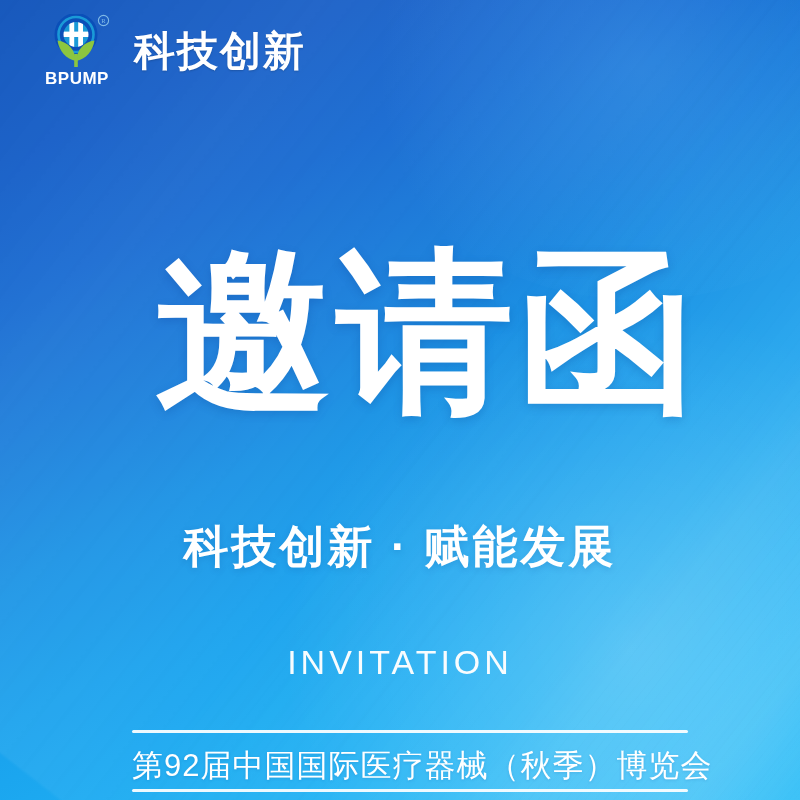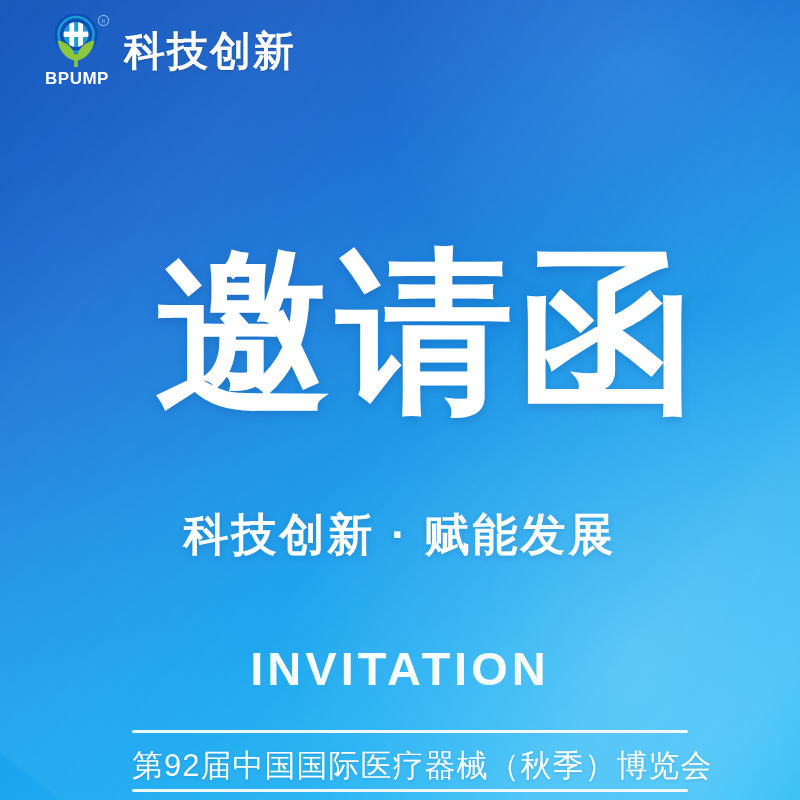--- a/index.html
+++ b/index.html
@@ -127,21 +127,21 @@
     pointer-events: none;
   }
 
   
   .brand {
     position: absolute;
     top: 14px;
     left: 44px;
     display: flex;
     align-items: center;
-    gap: 8px;
+    gap: 18px;
     z-index: 6;
   }
   .logo-mark {
     position: relative;
     width: 72px;
     height: 74px;
     flex: 0 0 auto;
   }
   .logo-mark svg { display: block; }
   .brand-name {
@@ -171,21 +171,21 @@
     font-weight: 700;
     line-height: 1;
     letter-spacing: 6px;
     white-space: nowrap;
     text-shadow: 0 3px 10px rgba(8,60,140,0.22);
   }
 
   
   .subtitle-wrap {
     position: absolute;
-    top: 510px;
+    top: 522px;
     left: 0;
     width: 800px;
     text-align: center;
     z-index: 5;
   }
   .subtitle {
     display: inline-block;
     color: #ffffff;
     font-size: 45px;
     font-weight: 700;
@@ -200,22 +200,22 @@
     position: absolute;
     top: 645px;
     left: 0;
     width: 800px;
     text-align: center;
     z-index: 5;
   }
   .english {
     display: inline-block;
     color: #ffffff;
-    font-size: 47px;
-    font-weight: 700;
+    font-size: 34px;
+    font-weight: 400;
     letter-spacing: 4px;
     line-height: 1;
     white-space: nowrap;
     opacity: 0.97;
   }
 
   
   .footer {
     position: absolute;
     left: 132px;

